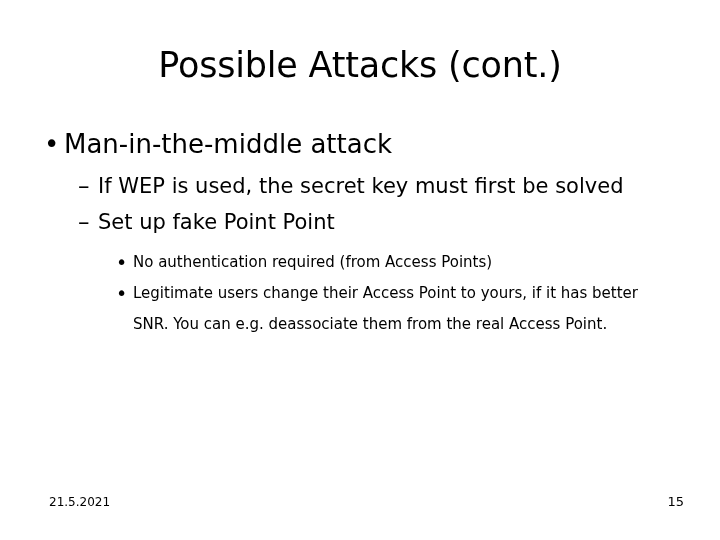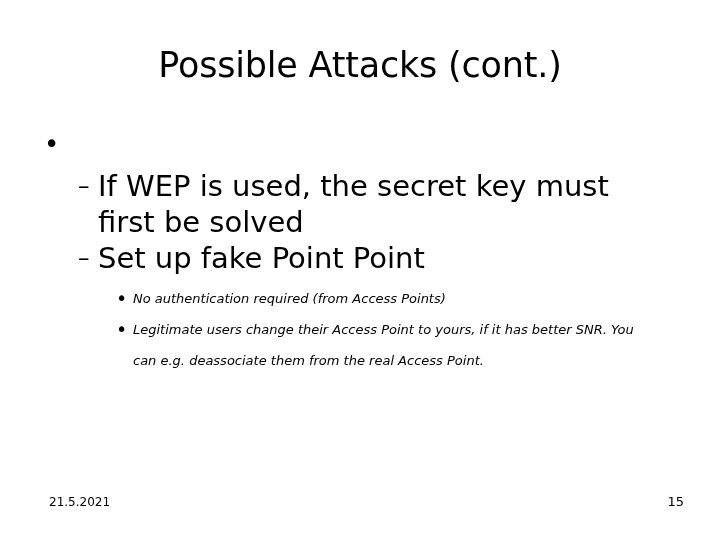--- a/index.html
+++ b/index.html
@@ -73,42 +73,41 @@
     margin-bottom: 0px;
   }
   .lvl2 .marker {
     flex: 0 0 auto;
     width: 20px;
     font-size: 23px;
     line-height: 36px;
     text-align: left;
   }
   .lvl2 .txt {
-    font-size: 29px;
+    font-size: 21px;
     line-height: 36px;
     width: 545px;
   }
 
   
   .lvl3 {
     padding-left: 116px;
     margin-bottom: 0px;
   }
   .lvl3 .marker {
     flex: 0 0 auto;
     width: 17px;
     font-size: 19px;
     line-height: 31px;
     text-align: left;
   }
   .lvl3 .txt {
-    font-size: 13px;
+    font-size: 15px;
     line-height: 31px;
     width: 510px;
-    font-style: italic;
   }
   .lvl3-first {
     margin-top: 7px;
   }
 
   
   .footer-date {
     position: absolute;
     left: 49px;
     top: 494px;
@@ -128,20 +127,21 @@
 <body>
 
 <div class="slide">
 
   <div class="slide-title">Possible Attacks (cont.)</div>
 
   <div class="body-area">
 
     <div class="bullet-row lvl1">
       <span class="marker">•</span>
+      <span class="txt">Man-in-the-middle attack</span>
     </div>
 
     <div class="bullet-row lvl2">
       <span class="marker">–</span>
       <span class="txt">If WEP is used, the secret key must first be solved</span>
     </div>
 
     <div class="bullet-row lvl2">
       <span class="marker">–</span>
       <span class="txt">Set up fake Point Point</span>

